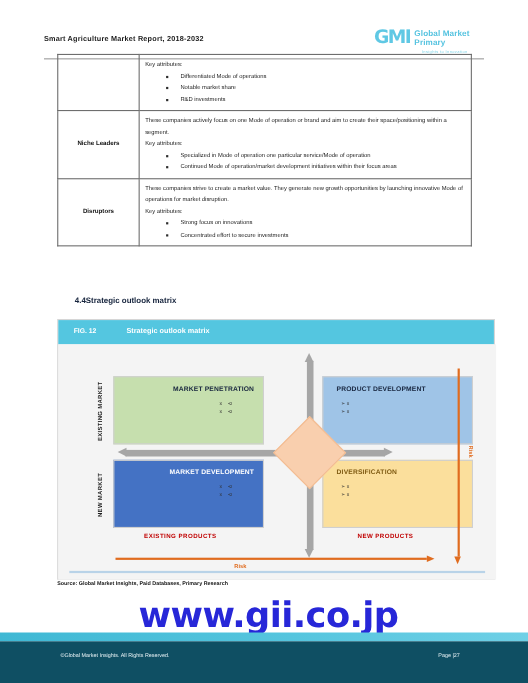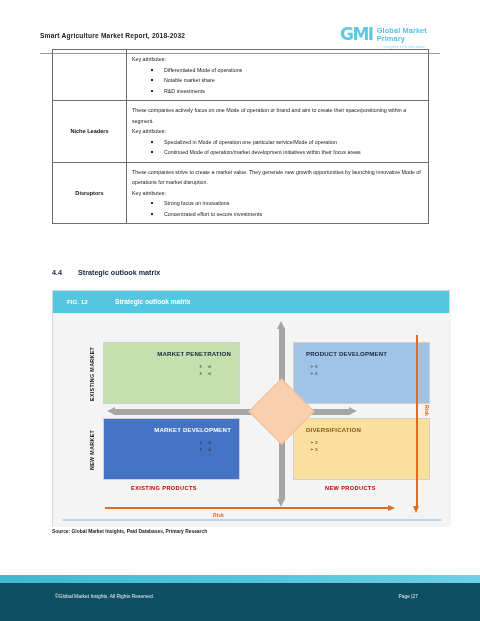--- a/index.html
+++ b/index.html
@@ -45,21 +45,21 @@
     font-size: 5.3px; color: #1a1a1a; line-height: 10.5px;
     padding-left: 32px; position: relative;
   }
   ul.bullets li:before {
     content: ""; position: absolute; left: 19px; top: 4.2px;
     width: 2px; height: 2px; background: #2b2b2b;
   }
 
   
   .sec-head { position: absolute; left: 52px; top: 268px; font-size: 7.2px; font-weight: bold; color: #16243d; }
-  .sec-num { display: inline-block; width: 26px; }
+  .sec-num { display: inline-block; width: 26px; text-align: right; }
 
   
   .figure { position: absolute; left: 52px; top: 290px; width: 398px; height: 237px;
             border: 0.7px solid #d6d6d6; background:#f5f5f5;}
   .fig-bar { height: 22px; background: #54c6e0; position: relative; }
   .fig-bar .fig-no { position: absolute; left: 14px; top: 7px; font-size: 6.2px; font-weight: bold; color: #fff; }
   .fig-bar .fig-title { position: absolute; left: 62px; top: 7px; font-size: 6.6px; font-weight: bold; color: #fff; }
 
   .fig-body { position: relative; width: 398px; height: 214px; background: #f4f4f4; }
 
@@ -271,20 +271,21 @@
           <div class="risk-v-head"></div>
       </div>
       <div class="risk-v-label">Risk</div>
 
       <div class="fig-foot-rule"></div>
     </div>
   </div>
 
   <div class="source">Source: Global Market Insights, Paid Databases, Primary Research</div>
 
+  <div class="watermark">www.gii.co.jp</div>
 
   <div class="footer-top"></div>
   <div class="footer">
     <div class="footer-left">©Global Market Insights. All Rights Reserved.</div>
     <div class="footer-right">Page |27</div>
   </div>
 
 </div>
 
 </body></html>

